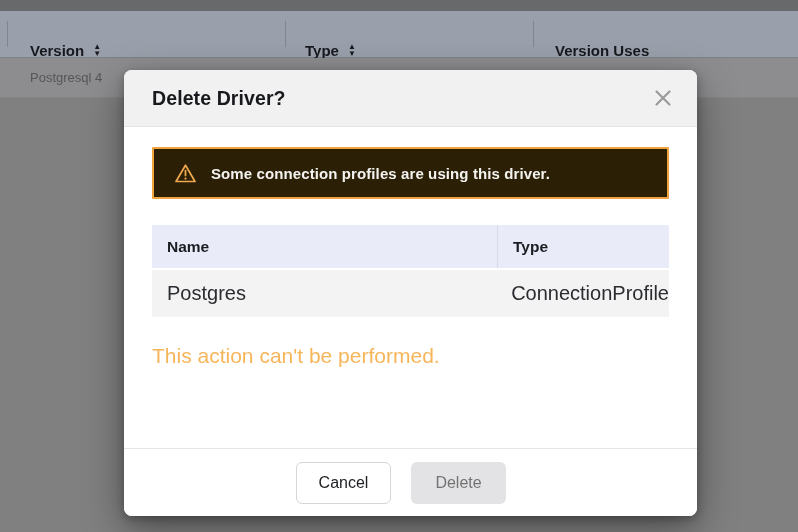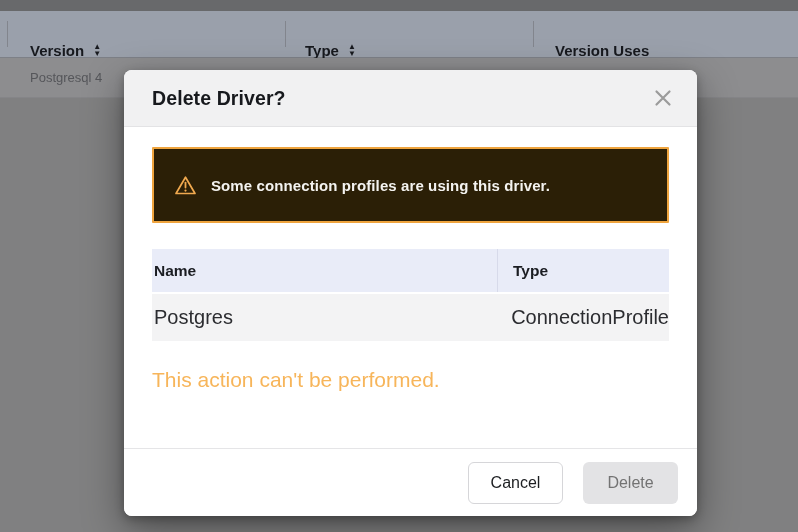--- a/index.html
+++ b/index.html
@@ -45,42 +45,42 @@
   }
   .modal-title{font-size:19.5px;font-weight:700;color:#17191d;letter-spacing:0.1px;}
   .close-btn{
     margin-left:auto;width:28px;height:28px;border:none;background:transparent;
     display:flex;align-items:center;justify-content:center;cursor:pointer;padding:0;
   }
   .modal-body{padding:0 28px;}
   
   .banner{
     margin-top:20px;height:48px;background:#2b1f06;border:2px solid #efa43e;
-    display:flex;align-items:center;gap:14px;padding:12px 20px;box-sizing:content-box;
+    display:flex;align-items:center;gap:14px;padding:0 20px;box-sizing:content-box;
     width:auto;max-width:100%;border-radius:1px;
     margin-left:0;margin-right:0;
     width:calc(100% - 44px);
   }
   .banner-text{font-size:15px;font-weight:600;color:#f4f3f0;letter-spacing:0.1px;}
   
   .mtable{margin-top:26px;}
   .mtable-header{display:flex;height:43px;background:#e9ecf8;align-items:stretch;}
   .mtable-header .cell{display:flex;align-items:center;font-size:15.5px;font-weight:700;color:#1b1d22;}
-  .cell.c-name{width:345px;box-sizing:border-box;padding-left:2px;}
+  .cell.c-name{width:345px;box-sizing:border-box;padding-left:15px;}
   .cell.c-type{flex:1;box-sizing:border-box;padding-left:15px;}
   .mtable-header .c-type{border-left:1px solid #d7daea;}
   .mtable-row{display:flex;height:47px;background:#f3f3f4;margin-top:2px;align-items:stretch;}
   .mtable-row .cell{display:flex;align-items:center;font-size:20px;font-weight:400;color:#2b2c30;}
   
   .error-text{margin-top:27px;font-size:21px;color:#f7b55a;}
   
   .modal-footer{
     position:absolute;left:0;bottom:0;width:100%;height:68px;box-sizing:border-box;
     border-top:1px solid #e5e5e7;background:#ffffff;
-    display:flex;align-items:center;justify-content:flex-end;gap:20px;padding-right:19px;
+    display:flex;align-items:center;justify-content:center;gap:20px;padding-right:19px;
   }
   .btn{height:42px;min-width:95px;border-radius:6px;font-size:16px;
     font-family:"Liberation Sans", sans-serif;padding:0 18px;box-sizing:border-box;}
   .btn-cancel{background:#ffffff;border:1px solid #d6d6d9;color:#1c1e21;cursor:pointer;}
   .btn-delete{background:#e3e3e5;border:none;color:#737373;cursor:not-allowed;}
 </style>
 </head>
 <body>
 
 <div class="stage">

